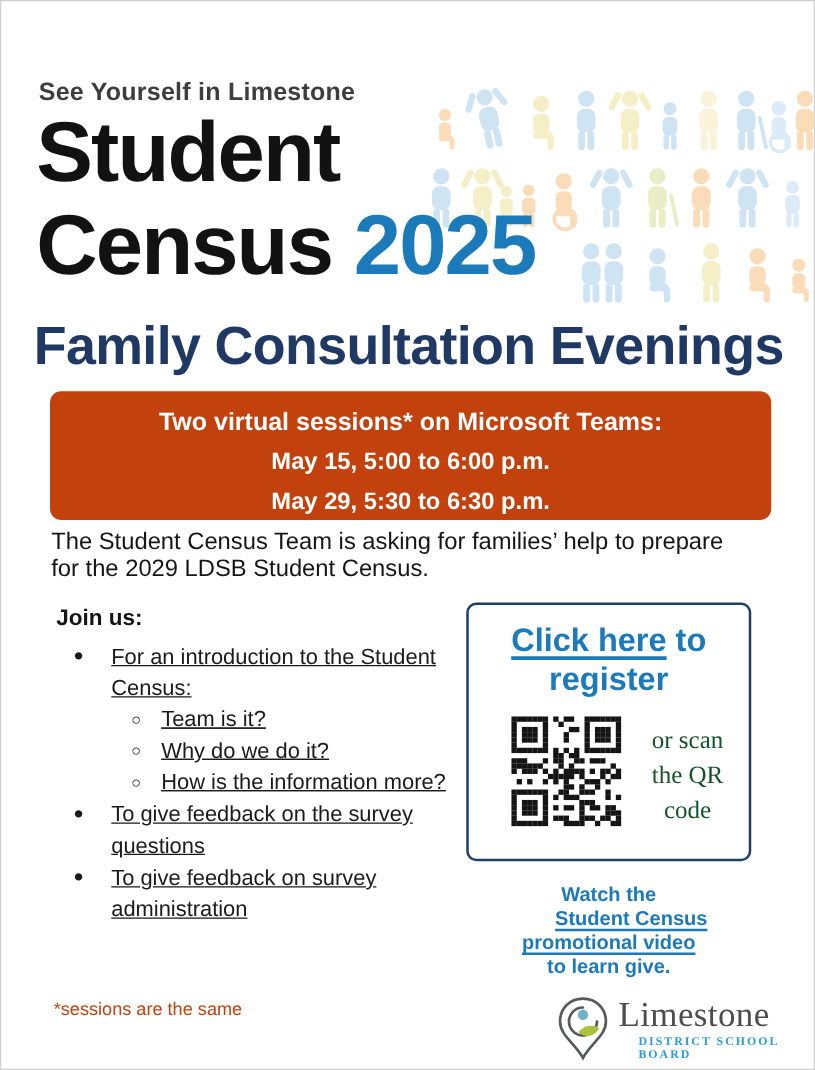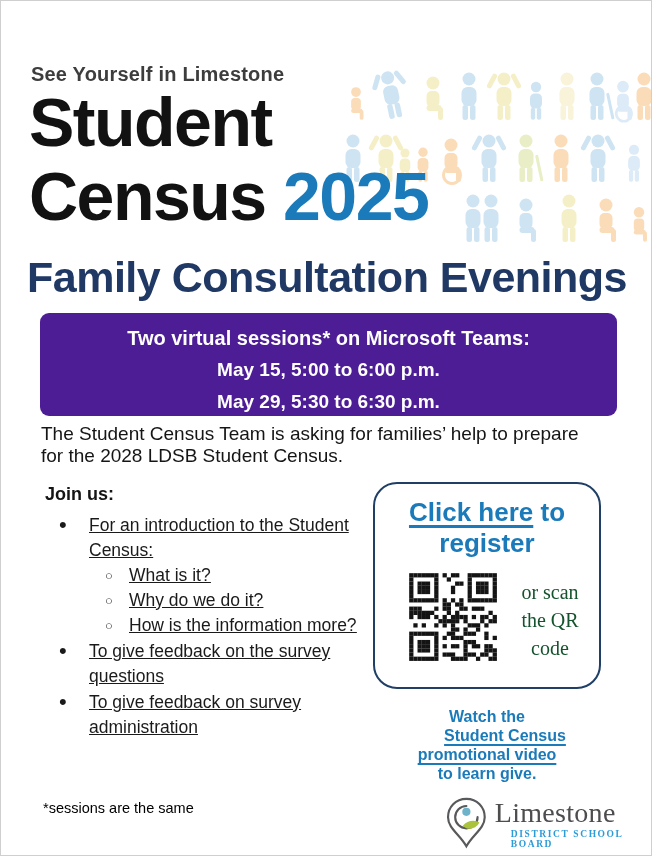--- a/index.html
+++ b/index.html
@@ -11,56 +11,56 @@
   .big-title{position:absolute;left:28px;top:84px;font-size:68px;font-weight:700;
              line-height:74px;letter-spacing:-1.5px;color:#121212;}
   .big-title .year{color:#1b7ab9;}
   .figs{position:absolute;left:338px;top:52px;width:314px;height:195px;}
 
   
   .subtitle{position:absolute;left:0;top:252px;width:652px;text-align:center;
             font-size:43px;font-weight:700;color:#1f3864;letter-spacing:-.5px;}
 
   
-  .banner{position:absolute;left:39px;top:312px;width:577px;height:103px;background:#4c1d95;
+  .banner{position:absolute;left:39px;top:312px;width:577px;height:103px;background:#c2410c;
           border-radius:9px;color:#ffffff;text-align:center;box-sizing:border-box;padding-top:9px;}
   .banner .b1{font-size:20px;font-weight:600;line-height:32px;}
   .banner .b2{font-size:19px;font-weight:700;line-height:32px;}
 
   
   .intro{position:absolute;left:40px;top:422px;width:545px;font-size:19px;line-height:22px;color:#151515;}
 
   
   .join-heading{position:absolute;left:44px;top:483px;font-size:18px;font-weight:700;color:#151515;}
   .bullets{position:absolute;left:56px;top:512px;width:300px;font-size:17.5px;line-height:25px;color:#1a1a1a;}
   .bullets ul{list-style:none;margin:0;padding:0;text-decoration:underline;}
   .bullets > ul > li{position:relative;padding-left:32px;margin-bottom:1px;}
   .bullets > ul > li::before{content:"•";position:absolute;left:2px;top:-1px;font-size:22px;}
   .bullets ul ul{margin-top:0;}
   .bullets ul ul li{position:relative;padding-left:24px;margin-left:16px;}
   .bullets ul ul li::before{content:"○";position:absolute;left:0;top:0;font-size:13px;line-height:25px;}
 
   
   .register-box{position:absolute;left:372px;top:481px;width:228px;height:207px;
-                border:2.5px solid #1f3f66;border-radius:24px;box-sizing:border-box;}
+                border:2.5px solid #1f3f66;border-radius:8px;box-sizing:border-box;}
   .register-title{position:absolute;left:0;top:13px;width:100%;text-align:center;
                   font-size:26px;font-weight:700;line-height:31px;color:#1b7ab9;}
   .register-title a{color:#1b7ab9;text-decoration:underline;text-decoration-thickness:3px;text-underline-offset:4px;cursor:pointer;}
   .qr{position:absolute;left:30px;top:85px;width:96px;height:96px;}
   .qr svg{display:block;width:96px;height:96px;}
   .qr-caption{position:absolute;left:132px;top:94px;width:86px;text-align:center;
               font-size:20px;line-height:28px;color:#14532d;font-family:Liberation Serif, serif;}
 
   
   .watch{position:absolute;left:378px;top:706px;width:216px;text-align:center;
          font-size:16px;font-weight:700;line-height:19px;color:#1b7ab9;}
   .watch a{color:#1b7ab9;text-decoration:underline;text-decoration-thickness:2px;text-underline-offset:3px;cursor:pointer;margin-left:36px;}
 
   
-  .footnote{position:absolute;left:42px;top:799px;font-size:14.5px;color:#000000;}
+  .footnote{position:absolute;left:42px;top:799px;font-size:14.5px;color:#c2410c;}
 
   
   .logo{position:absolute;left:443px;top:792px;display:flex;align-items:center;}
   .logo .pin{width:50px;height:60px;}
   .logo-text{margin-left:6px;font-family:Liberation Serif, serif;}
   .logo-name{font-size:28px;color:#4d4d4f;letter-spacing:.3px;line-height:30px;}
   .logo-tagline{font-size:9.5px;font-weight:700;color:#2b9cd8;letter-spacing:1.6px;margin-top:1px;margin-left:16px;}
 </style>
 </head>
 <body>
@@ -139,29 +139,29 @@
   </h1>
 
   <div class="subtitle">Family Consultation Evenings</div>
 
   <div class="banner">
     <div class="b1">Two virtual sessions* on Microsoft Teams:</div>
     <div class="b2">May 15, 5:00 to 6:00 p.m.</div>
     <div class="b2">May 29, 5:30 to 6:30 p.m.</div>
   </div>
 
-  <p class="intro" style="margin:0;">The Student Census Team is asking for families’ help to prepare for the 2028 LDSB Student Census.</p>
+  <p class="intro" style="margin:0;">The Student Census Team is asking for families’ help to prepare for the 2029 LDSB Student Census.</p>
 
   <div class="join-heading">Join us:</div>
   <div class="bullets">
     <ul>
       <li>
         <span>For an introduction to the Student Census:</span>
         <ul>
-          <li><span>What is it?</span></li>
+          <li><span>Team is it?</span></li>
           <li><span>Why do we do it?</span></li>
           <li><span>How is the information more?</span></li>
         </ul>
       </li>
       <li><span>To give feedback on the survey questions</span></li>
       <li><span>To give feedback on survey administration</span></li>
     </ul>
   </div>
 
   <div class="register-box">

